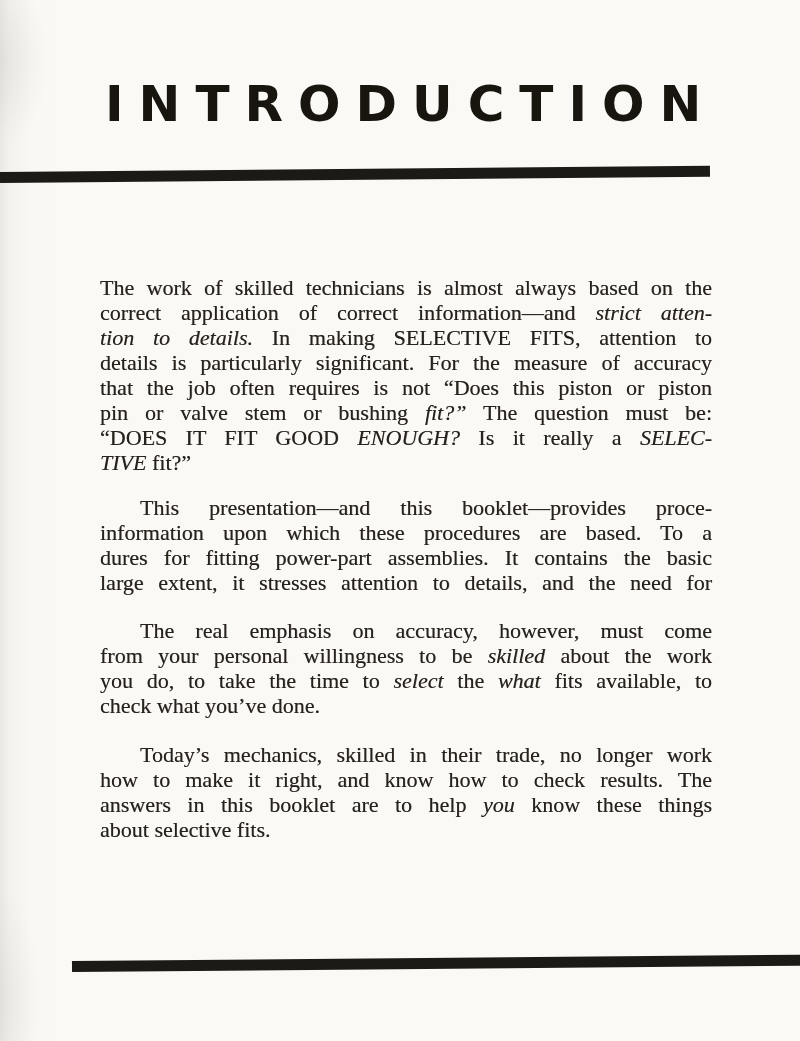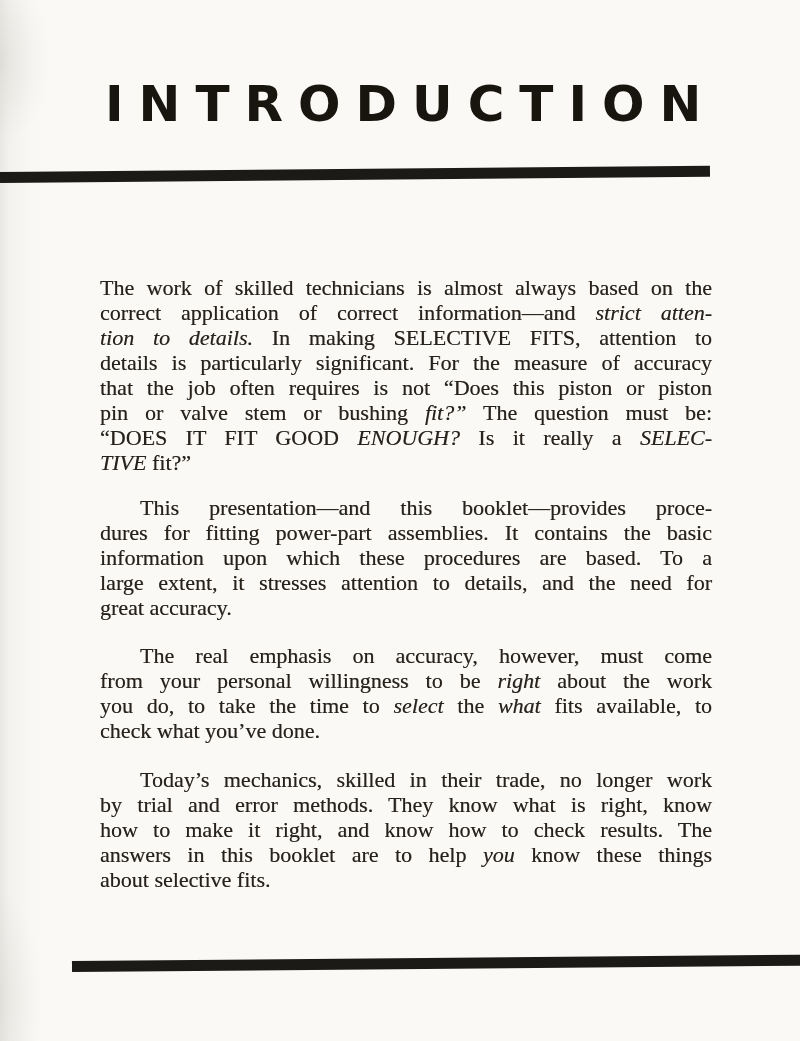--- a/index.html
+++ b/index.html
@@ -95,33 +95,31 @@
         <div class="line"><span>correct application of correct information—and </span><span class="it">strict atten-</span></div>
         <div class="line"><span class="it">tion to details.</span><span> In making SELECTIVE FITS, attention to</span></div>
         <div class="line"><span>details is particularly significant. For the measure of accuracy</span></div>
         <div class="line"><span>that the job often requires is not “Does this piston or piston</span></div>
         <div class="line"><span>pin or valve stem or bushing </span><span class="it">fit?”</span><span> The question must be:</span></div>
         <div class="line"><span>“DOES IT FIT GOOD </span><span class="it">ENOUGH?</span><span> Is it really a </span><span class="it">SELEC-</span></div>
         <div class="line last"><span class="it">TIVE</span><span> fit?”</span></div>
       </div>
       <div class="para indent">
         <div class="line first"><span>This presentation—and this booklet—provides proce-</span></div>
+        <div class="line"><span>information upon which these procedures are based. To a</span></div>
         <div class="line"><span>dures for fitting power-part assemblies. It contains the basic</span></div>
-        <div class="line"><span>information upon which these procedures are based. To a</span></div>
         <div class="line"><span>large extent, it stresses attention to details, and the need for</span></div>
-        <div class="line last"><span>great accuracy.</span></div>
       </div>
       <div class="para indent">
         <div class="line first"><span>The real emphasis on accuracy, however, must come</span></div>
-        <div class="line"><span>from your personal willingness to be </span><span class="it">right</span><span> about the work</span></div>
+        <div class="line"><span>from your personal willingness to be </span><span class="it">skilled</span><span> about the work</span></div>
         <div class="line"><span>you do, to take the time to </span><span class="it">select</span><span> the </span><span class="it">what</span><span> fits available, to</span></div>
         <div class="line last"><span>check what you’ve done.</span></div>
       </div>
       <div class="para indent">
         <div class="line first"><span>Today’s mechanics, skilled in their trade, no longer work</span></div>
-        <div class="line"><span>by trial and error methods. They know what is right, know</span></div>
         <div class="line"><span>how to make it right, and know how to check results. The</span></div>
         <div class="line"><span>answers in this booklet are to help </span><span class="it">you</span><span> know these things</span></div>
         <div class="line last"><span>about selective fits.</span></div>
       </div>
     </div>
   <div class="rule rule-bottom"></div>
 </div>
 
 </body></html>

